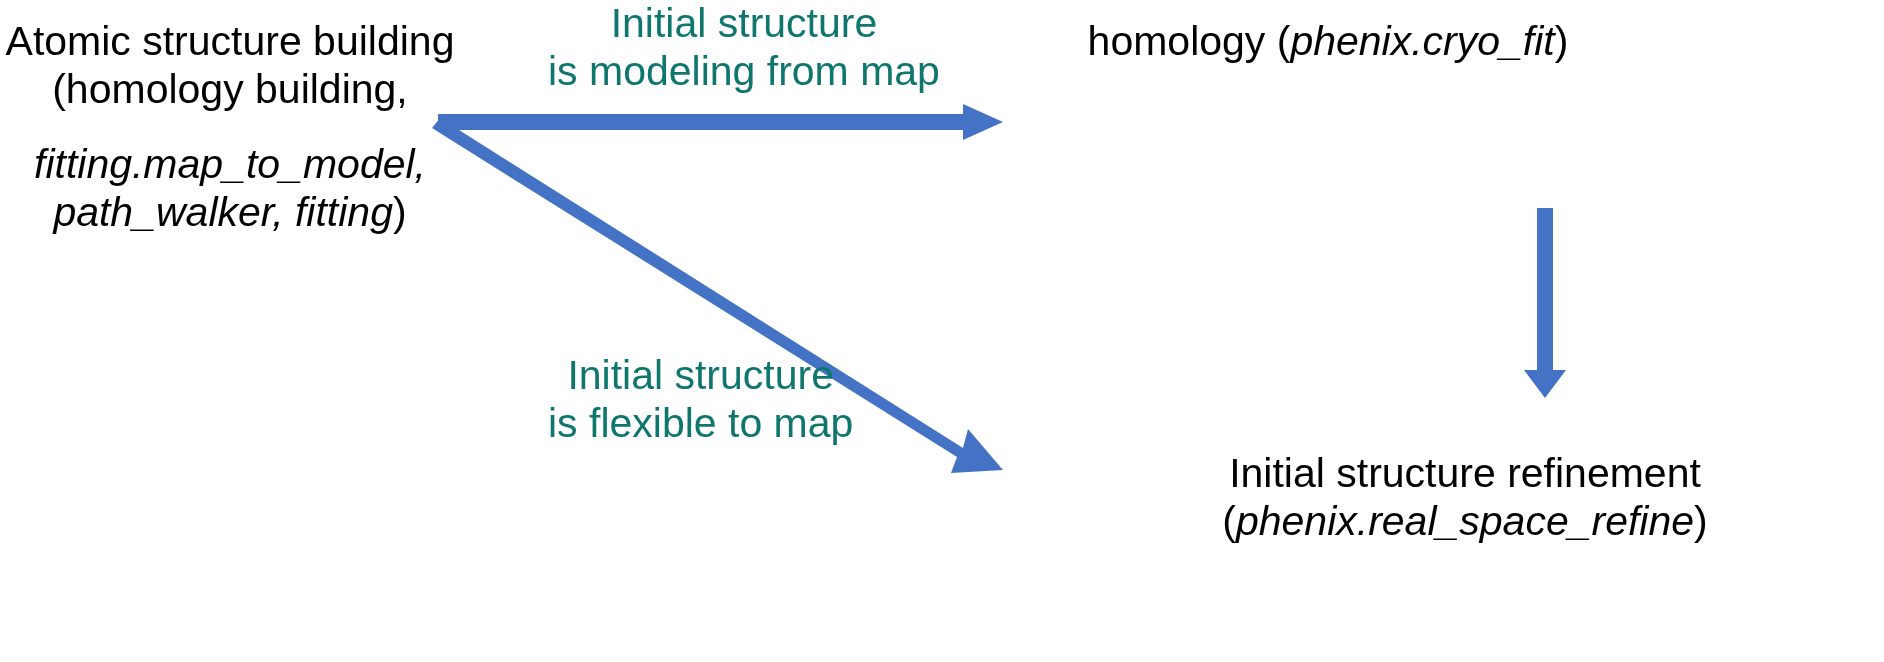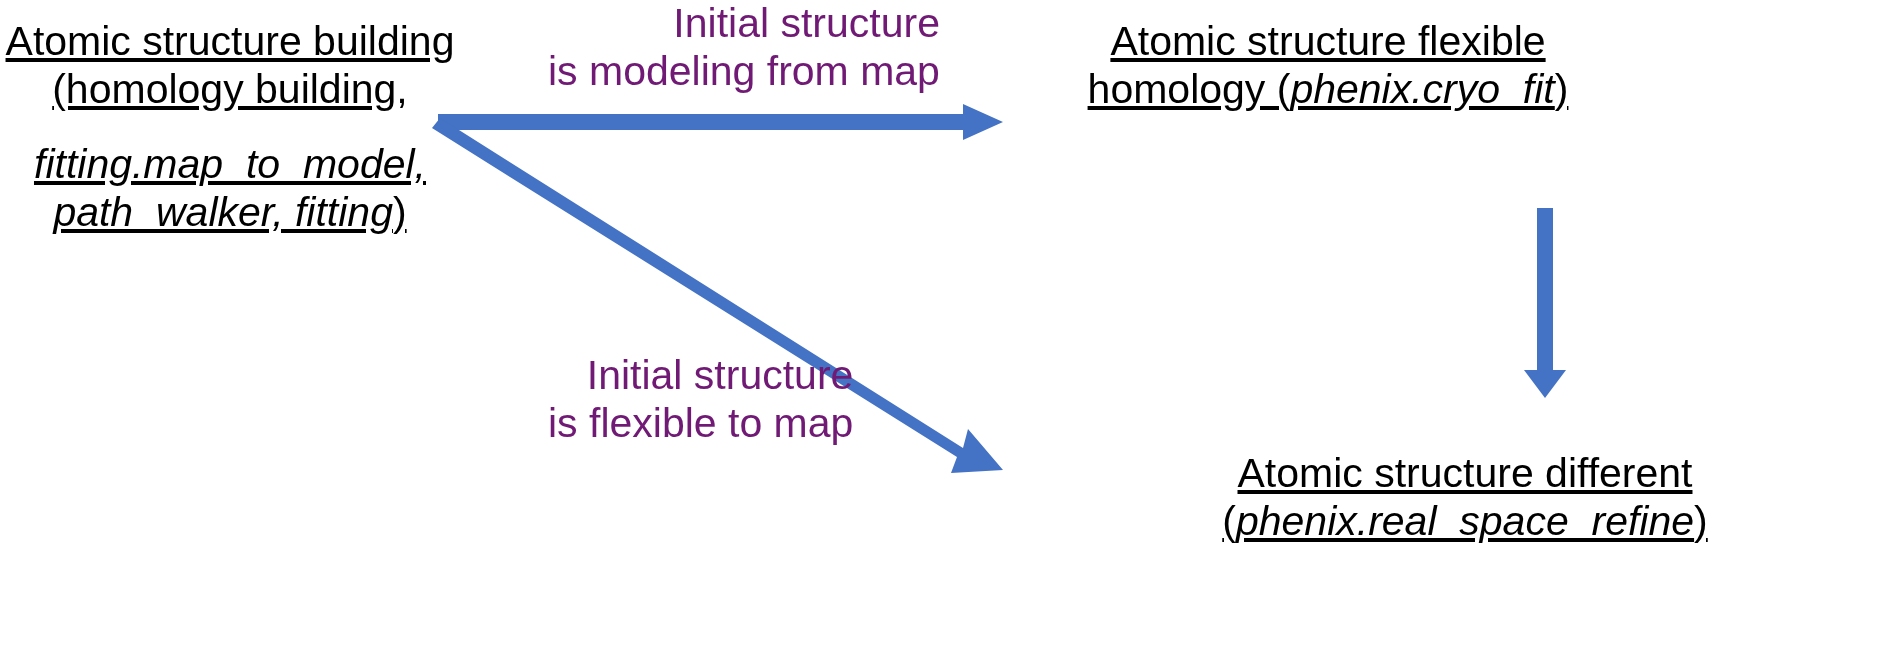--- a/index.html
+++ b/index.html
@@ -19,27 +19,26 @@
     overflow: hidden;
   }
   .node-text {
     position: absolute;
     text-align: center;
     line-height: 1.16;
     color: #000000;
     font-size: 41px;
     font-weight: 400;
     white-space: nowrap;
-    text-decoration: underline;
   }
   .edge-label {
     position: absolute;
-    text-align: right;
+    text-align: center;
     line-height: 1.16;
-    color: #701a75;
+    color: #0f766e;
     font-size: 41px;
     font-weight: 400;
     white-space: nowrap;
   }
   .tline { display: block; }
   .mono-it {
     font-style: italic;
     margin-top: 28px;
   }
   
@@ -85,26 +84,25 @@
   </svg>
 
   <div class="node-text" id="node-building">
     <span class="tline">Atomic structure building</span>
     <span class="tline">(homology building,</span>
     <span class="tline mono-it">fitting.map_to_model,</span>
     <span class="tline"><em class="mono-it">path_walker, fitting</em><span>)</span></span>
   </div>
 
   <div class="node-text" id="node-flexible-fit">
-    <span class="tline">Atomic structure flexible</span>
     <span class="tline"><span>homology (</span><em class="mono-it">phenix.cryo_fit</em><span>)</span></span>
   </div>
 
   <div class="node-text" id="node-refinement">
-    <span class="tline">Atomic structure different</span>
+    <span class="tline">Initial structure refinement</span>
     <span class="tline"><span>(</span><em class="mono-it">phenix.real_space_refine</em><span>)</span></span>
   </div>
 
   <div class="edge-label" id="label-different">
     <span class="tline">Initial structure</span>
     <span class="tline">is modeling from map</span>
   </div>
 
   <div class="edge-label" id="label-similar">
     <span class="tline">Initial structure</span>

